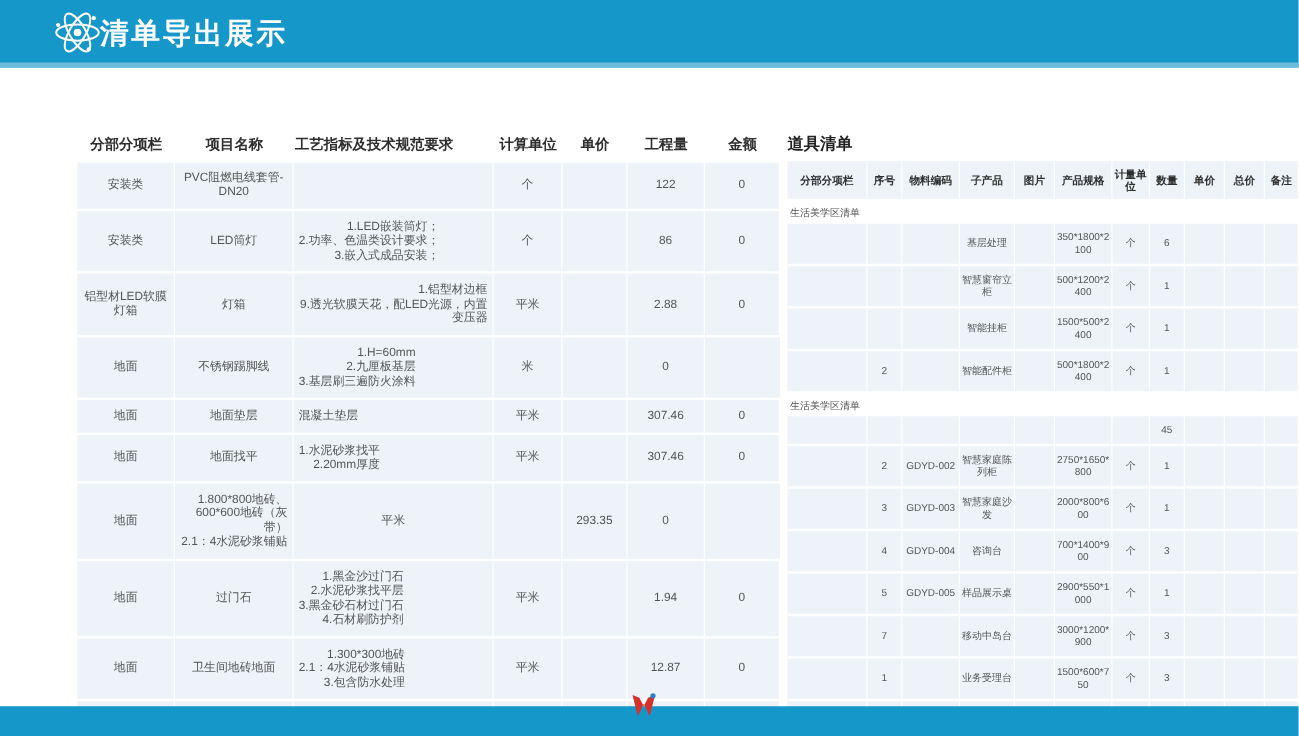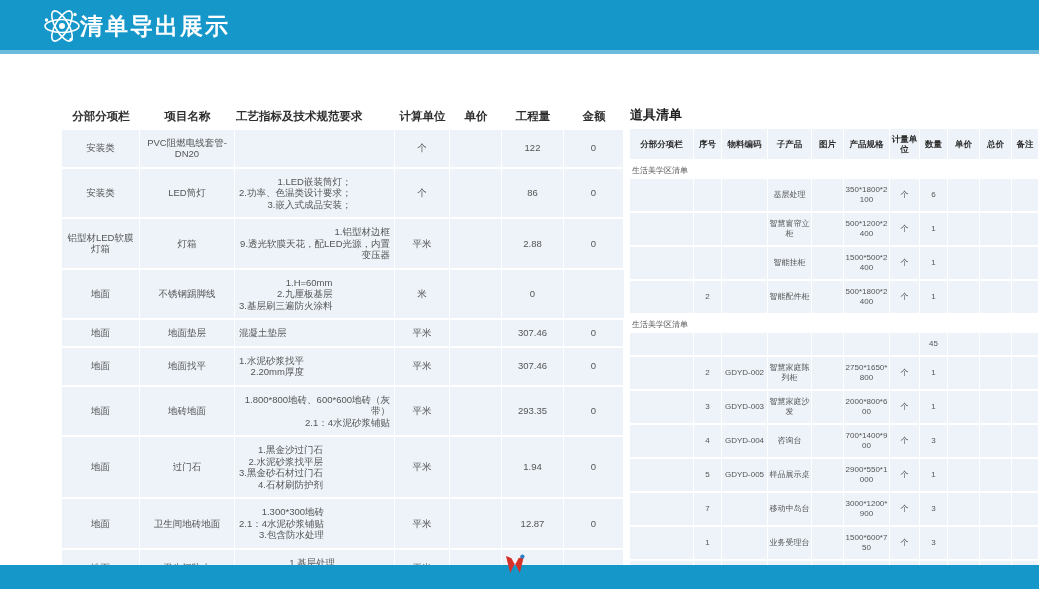--- a/index.html
+++ b/index.html
@@ -126,21 +126,20 @@
         <div class="lt-cell c1">地面找平</div>
         <div class="lt-cell c2">1.水泥砂浆找平
 2.20mm厚度</div>
         <div class="lt-cell c3">平米</div>
         <div class="lt-cell c4"></div>
         <div class="lt-cell c5">307.46</div>
         <div class="lt-cell c6">0</div>
       </div>
       <div class="lt-row">
         <div class="lt-cell c0">地面</div>
-        <div class="lt-cell c1">地砖地面</div>
         <div class="lt-cell c2">1.800*800地砖、600*600地砖（灰带）
 2.1：4水泥砂浆铺贴</div>
         <div class="lt-cell c3">平米</div>
         <div class="lt-cell c4"></div>
         <div class="lt-cell c5">293.35</div>
         <div class="lt-cell c6">0</div>
       </div>
       <div class="lt-row">
         <div class="lt-cell c0">地面</div>
         <div class="lt-cell c1">过门石</div>

